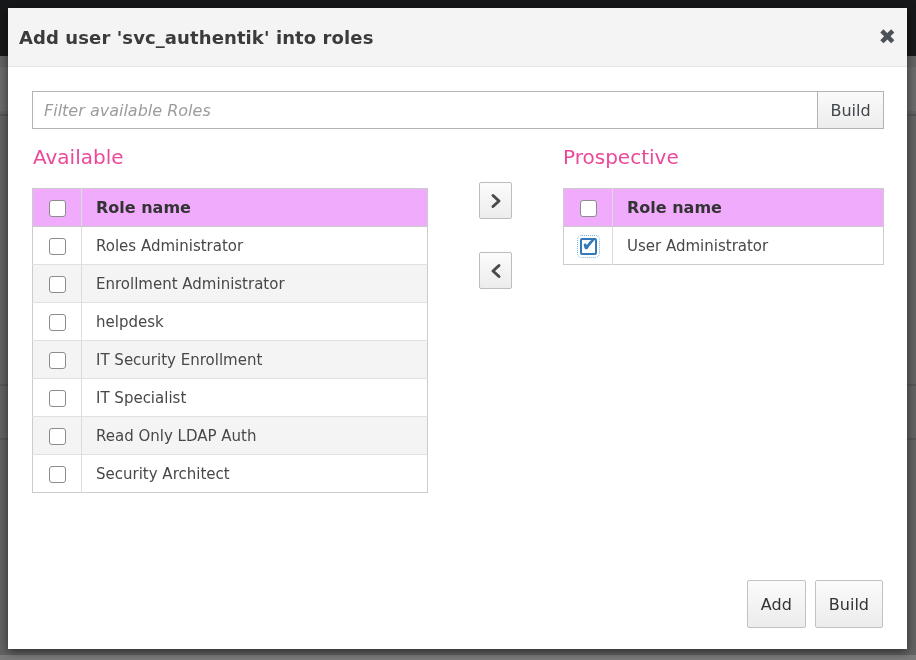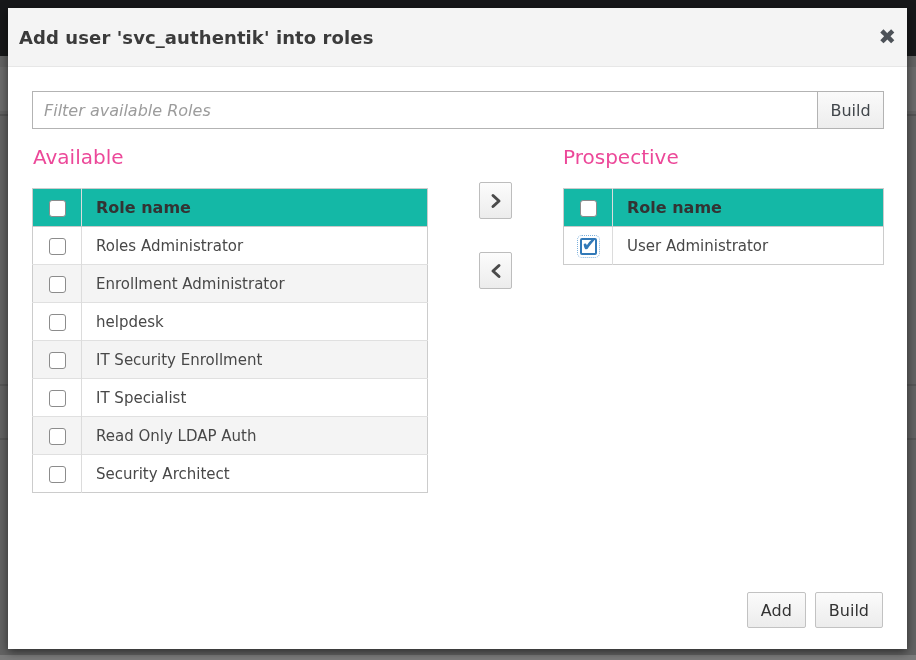--- a/index.html
+++ b/index.html
@@ -38,42 +38,42 @@
   .head-prospective { left:555px; }
 
   .roles-table { position:absolute; top:180px; border-collapse:collapse;
                  border:1px solid #ccc; background:#fff; }
   .table-available { left:24px; width:396px; }
   .table-prospective { left:555px; width:321px; }
 
   .roles-table th, .roles-table td { height:38px; }
   .cb-cell { width:49px; text-align:center; border-right:1px solid #dcdcdc; }
   .name-cell { padding-left:14px; text-align:left; font-size:15px; color:#484848; font-weight:normal; }
-  thead th { background:#14b8a6; border-bottom:1px solid #c9c9c9; }
+  thead th { background:#f0abfc; border-bottom:1px solid #c9c9c9; }
   thead .name-cell { font-size:16px; font-weight:bold; color:#333; }
   tbody tr + tr td { border-top:1px solid #e0e0e0; }
   tbody tr:first-child td { border-top:1px dotted #c2c2c2; }
   tbody tr:nth-child(even) td { background:#f4f4f4; }
 
   .checkbox { display:inline-block; width:17px; height:17px; background:#fff;
               border:1px solid #8c8c8c; border-radius:3px; vertical-align:middle; cursor:pointer; }
   .checkbox.checked { position:relative; border:2px solid #3179b8; border-radius:2px;
                       outline:1px dotted #7db1dd; outline-offset:2px; }
   .checkbox.checked::after { content:"✔"; position:absolute; left:0px; top:-7px;
                              font-size:19px; font-weight:bold; color:#3179b8; }
 
   .mover { position:absolute; left:471px; width:33px; height:37px;
            background:linear-gradient(#fcfcfc,#ececec); border:1px solid #bdbdbd;
            border-radius:2px; display:flex; align-items:center; justify-content:center; cursor:pointer; }
   .mover-right { top:174px; }
   .mover-left  { top:244px; }
   .mover svg { display:block; }
 
   .modal-footer { position:absolute; right:24px; bottom:21px; display:flex; gap:9px; }
-  .footer-btn { height:36px; padding:0 13px; border:1px solid #c2c2c2; border-radius:2px;
+  .footer-btn { height:48px; padding:0 13px; border:1px solid #c2c2c2; border-radius:2px;
                 background:linear-gradient(#fbfbfb,#ececec); font-size:16px; color:#333;
                 cursor:pointer; font-family:"DejaVu Sans", sans-serif; }
 </style>
 </head>
 <body>
 
 <div class="backdrop">
   <div class="bd-top"></div>
   <div class="bd-band-a"></div>
   <div class="bd-line1"></div>

